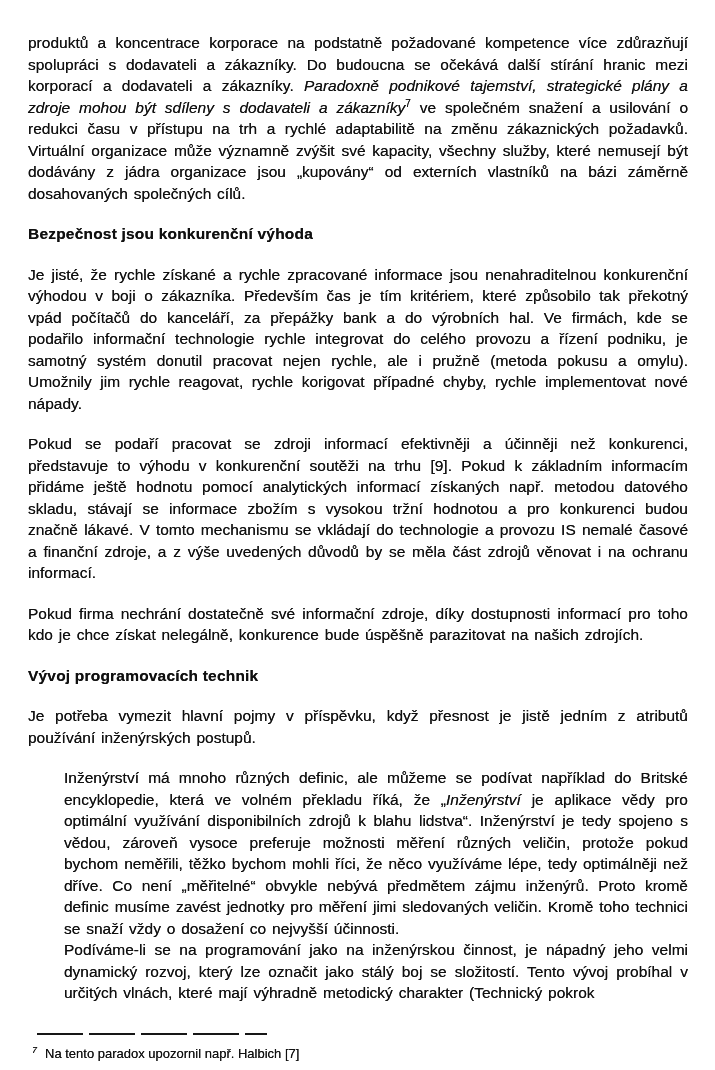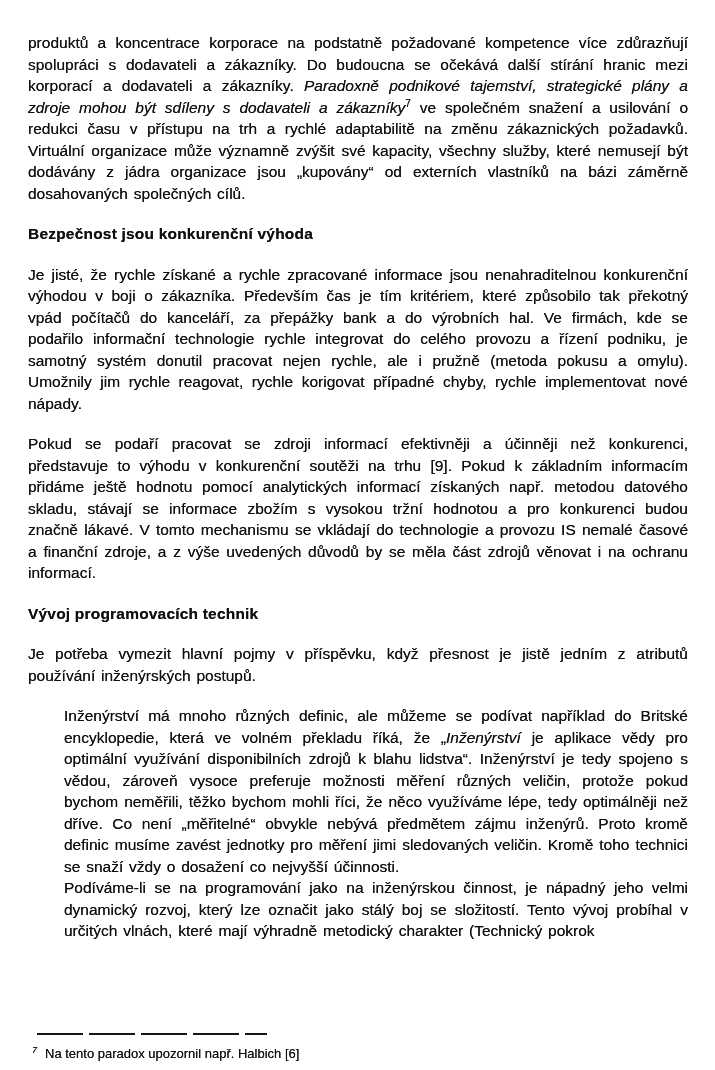--- a/index.html
+++ b/index.html
@@ -82,27 +82,28 @@
 <div class="page">
 
   <p class="para"><span>produktů a koncentrace korporace na podstatně požadované kompetence více zdůrazňují spolupráci s dodavateli a zákazníky. Do budoucna se očekává další stírání hranic mezi korporací a dodavateli a zákazníky. </span><span class="italic">Paradoxně podnikové tajemství, strategické plány a zdroje mohou být sdíleny s dodavateli a zákazníky</span><sup class="fn-ref">7</sup><span> ve společném snažení a usilování o redukci času v přístupu na trh a rychlé adaptabilitě na změnu zákaznických požadavků. Virtuální organizace může významně zvýšit své kapacity, všechny služby, které nemusejí být dodávány z jádra organizace jsou „kupovány“ od externích vlastníků na bázi záměrně dosahovaných společných cílů.</span></p>
 
   <h2 class="doc-heading">Bezpečnost jsou konkurenční výhoda</h2>
 
   <p class="para">Je jisté, že rychle získané a rychle zpracované informace jsou nenahraditelnou konkurenční výhodou v boji o zákazníka. Především čas je tím kritériem, které způsobilo tak překotný vpád počítačů do kanceláří, za přepážky bank a do výrobních hal. Ve firmách, kde se podařilo informační technologie rychle integrovat do celého provozu a řízení podniku, je samotný systém donutil pracovat nejen rychle, ale i pružně (metoda pokusu a omylu). Umožnily jim rychle reagovat, rychle korigovat případné chyby, rychle implementovat nové nápady.</p>
 
   <p class="para">Pokud se podaří pracovat se zdroji informací efektivněji a účinněji než konkurenci, představuje to výhodu v konkurenční soutěži na trhu [9]. Pokud k základním informacím přidáme ještě hodnotu pomocí analytických informací získaných např. metodou datového skladu, stávají se informace zbožím s vysokou tržní hodnotou a pro konkurenci budou značně lákavé. V tomto mechanismu se vkládají do technologie a provozu IS nemalé časové a finanční zdroje, a z výše uvedených důvodů by se měla část zdrojů věnovat i na ochranu informací.</p>
 
+  <p class="para">Pokud firma nechrání dostatečně své informační zdroje, díky dostupnosti informací pro toho kdo je chce získat nelegálně, konkurence bude úspěšně parazitovat na našich zdrojích.</p>
 
   <h2 class="doc-heading">Vývoj programovacích technik</h2>
 
   <p class="para">Je potřeba vymezit hlavní pojmy v příspěvku, když přesnost je jistě jedním z atributů používání inženýrských postupů.</p>
 
   <p class="para no-gap"><span>Inženýrství má mnoho různých definic, ale můžeme se podívat například do Britské encyklopedie, která ve volném překladu říká, že „</span><span class="italic">Inženýrství</span><span> je aplikace vědy pro optimální využívání disponibilních zdrojů k blahu lidstva“. Inženýrství je tedy spojeno s vědou, zároveň vysoce preferuje možnosti měření různých veličin, protože pokud bychom neměřili, těžko bychom mohli říci, že něco využíváme lépe, tedy optimálněji než dříve. Co není „měřitelné“ obvykle nebývá předmětem zájmu inženýrů. Proto kromě definic musíme zavést jednotky pro měření jimi sledovaných veličin. Kromě toho technici se snaží vždy o dosažení co nejvyšší účinnosti.</span></p>
 
   <p class="para no-gap">Podíváme-li se na programování jako na inženýrskou činnost, je nápadný jeho velmi dynamický rozvoj, který lze označit jako stálý boj se složitostí. Tento vývoj probíhal v určitých vlnách, které mají výhradně metodický charakter (Technický pokrok</p>
 
   <div class="footnote-area">
     <div class="footnote-rule"></div>
-    <div class="footnote-line"><sup>7</sup><span>Na tento paradox upozornil např. Halbich [6]</span></div>
+    <div class="footnote-line"><sup>7</sup><span>Na tento paradox upozornil např. Halbich [7]</span></div>
   </div>
 
 </div>
 
 </body></html>

